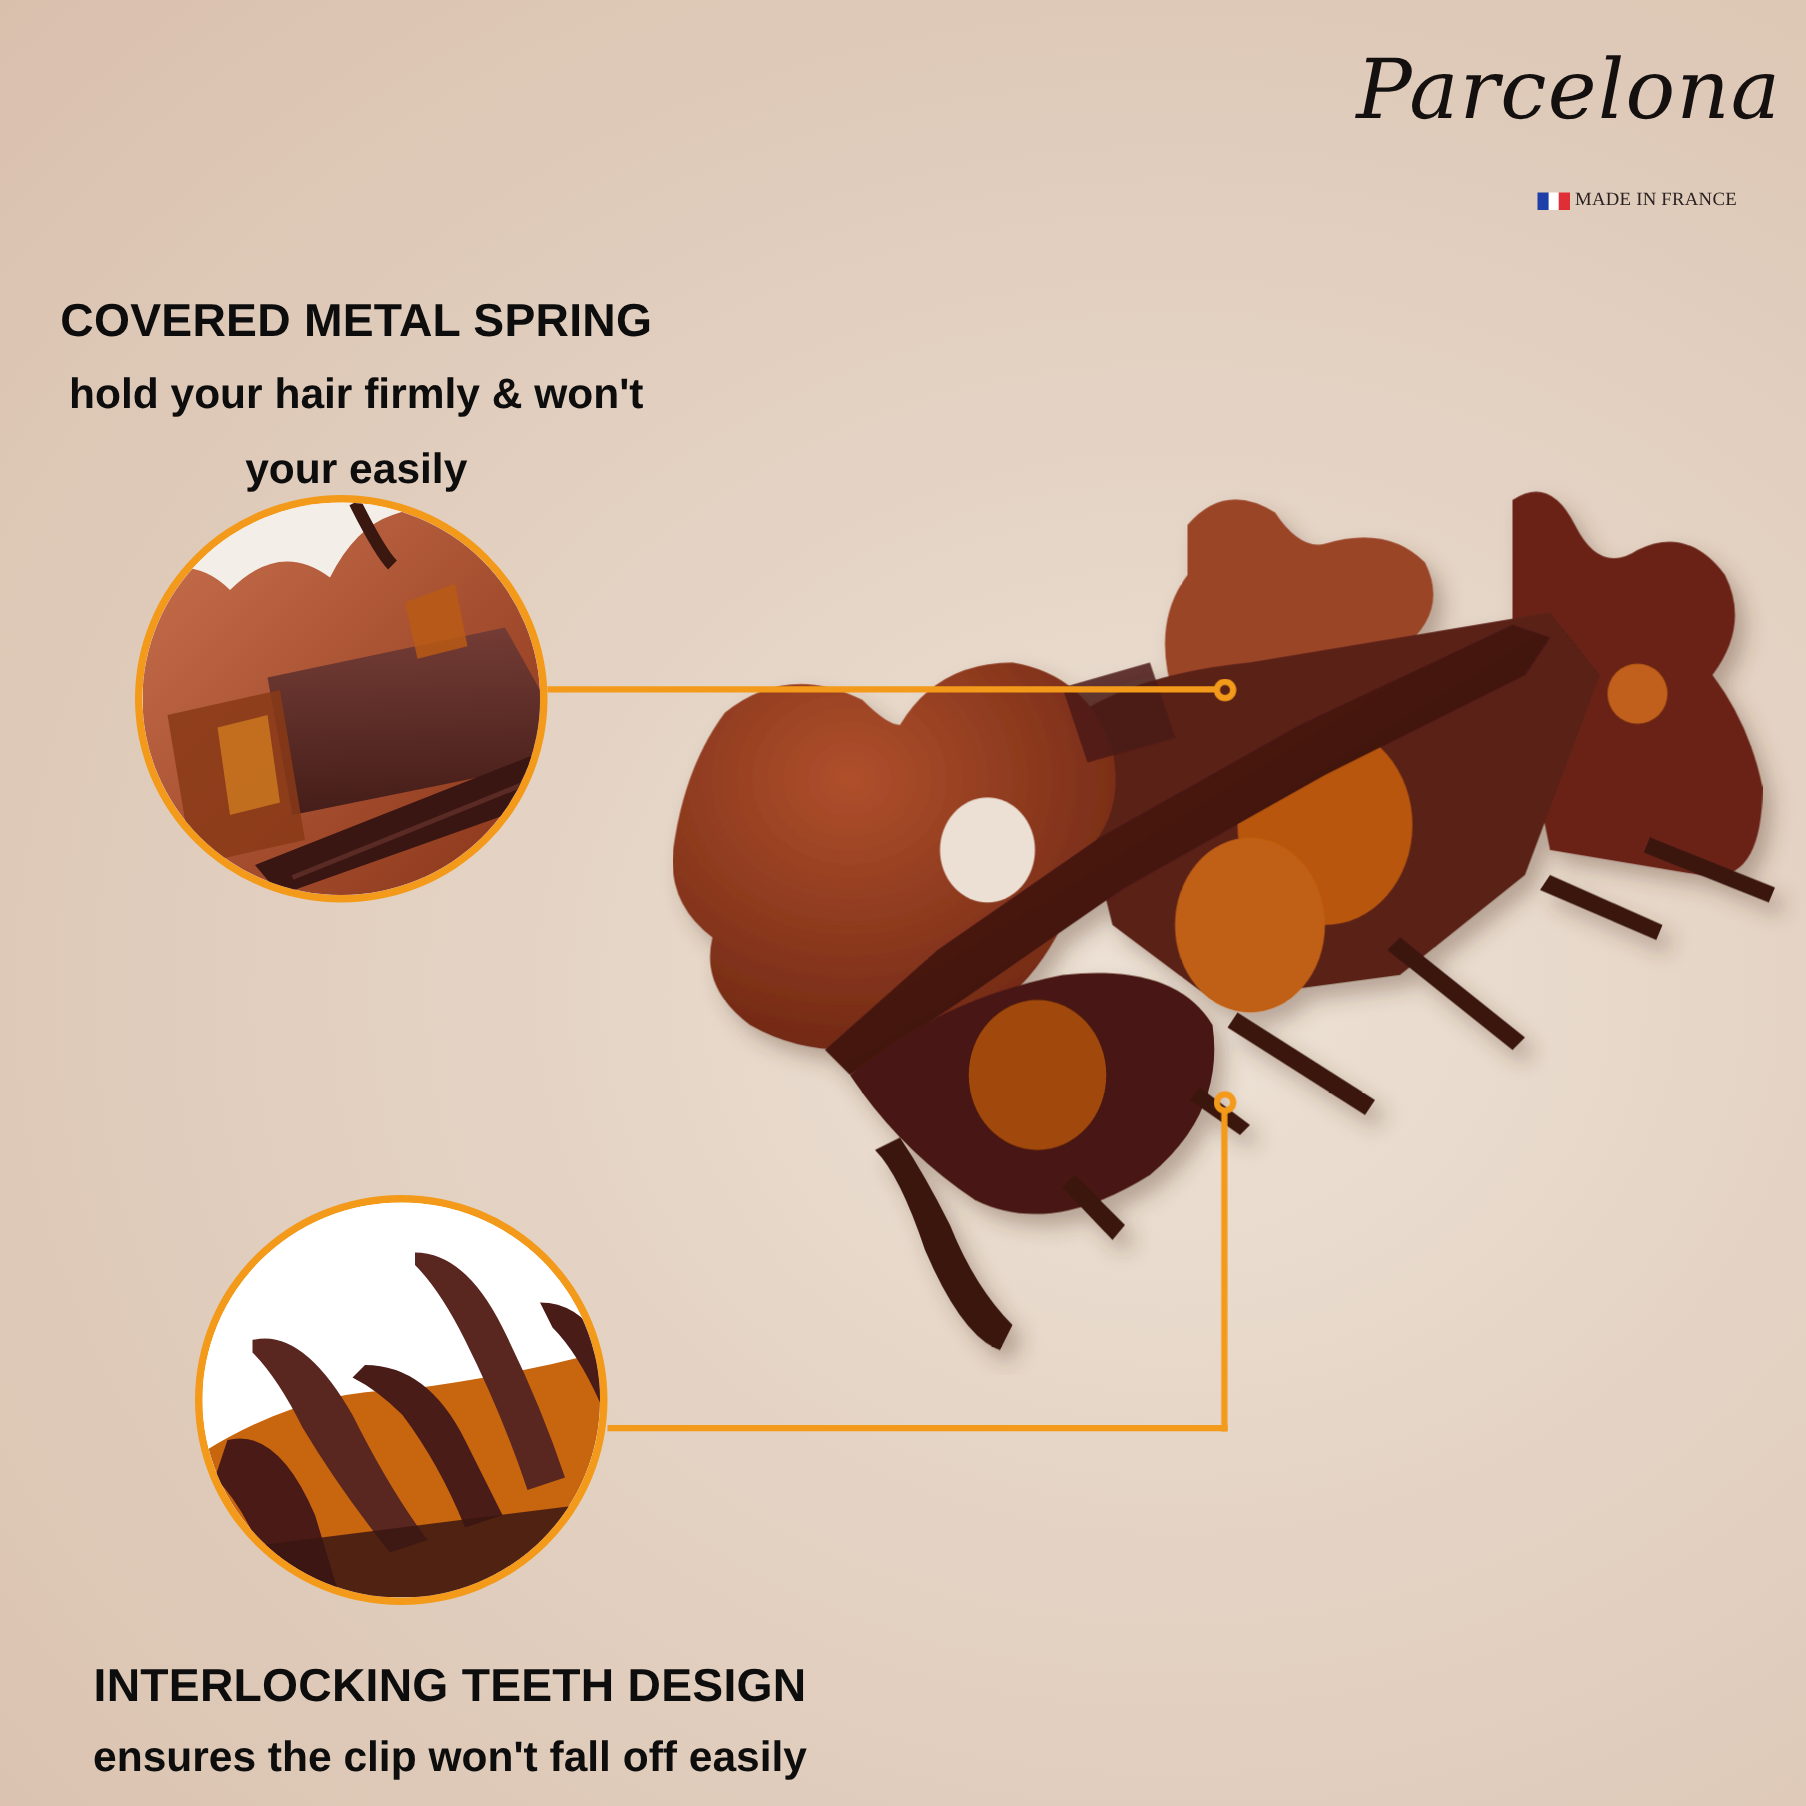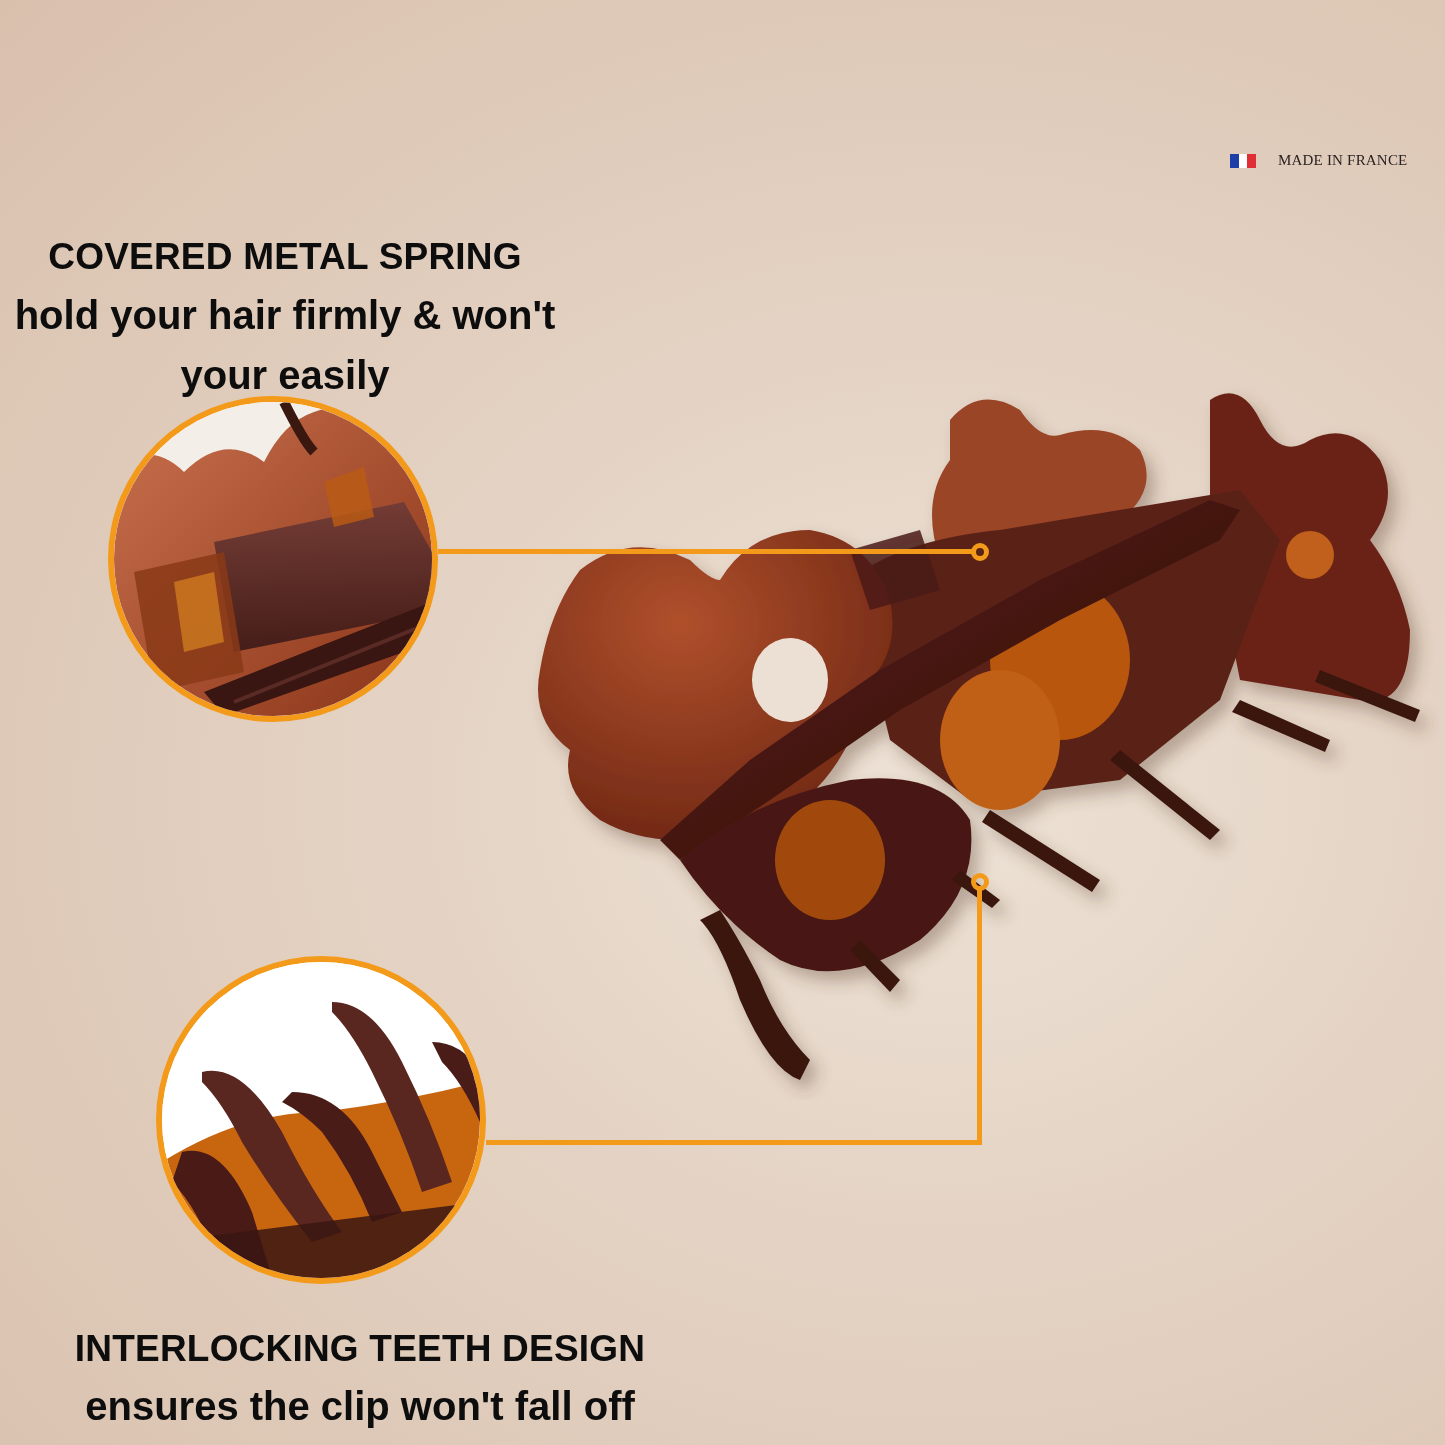--- a/index.html
+++ b/index.html
@@ -10,29 +10,29 @@
   }
   .abs { position:absolute; }
 
   
   .brand { left:1070px; top:22px; width:370px; height:130px; }
   .brand-name {
     position:absolute; left:0; top:0; width:370px; text-align:center;
     font-family:"DejaVu Serif", serif; font-style:italic; font-size:66px;
     color:#151010; letter-spacing:1px; line-height:100px;
   }
-  .brand-sub { position:absolute; left:112px; top:130px; display:flex; align-items:center; gap:22px;padding-left:48px; }
+  .brand-sub { position:absolute; left:112px; top:130px; display:flex; align-items:center; gap:4px;padding-left:48px; }
   .flag { display:flex; width:26px; height:14px; }
   .flag span { flex:1; }
   .brand-tag { font-family:"Liberation Serif", serif; font-size:15px; color:#2a2222; letter-spacing:0.2px; }
 
   
   .feature { text-align:center; color:#0d0d0d; }
   .feature .title { font-weight:bold; font-size:37px; line-height:56px; letter-spacing:0.2px;margin-top:16px; }
-  .feature .desc { font-weight:bold; font-size:40px; line-height:60px; }
+  .feature .desc { font-weight:bold; font-size:34px; line-height:60px; }
   .feat1 { left:10px; top:213px; width:550px; }
   .feat2 { left:30px; top:1305px; width:660px; }
   .feat2 .desc { line-height:58px; }
 
   
   .detail-circle {
     border:6px solid #f39a1a; border-radius:50%; overflow:hidden; box-sizing:border-box;
     background:#fff;
   }
   .circle1 { left:108px; top:396px; width:330px; height:326px; }
@@ -41,20 +41,21 @@
   
   .line { background:#f39a1a; }
   .dot { width:18px; height:18px; border:5px solid #f39a1a; border-radius:50%; box-sizing:border-box; background:transparent; }
 
   .product { left:520px; top:380px; width:920px; height:720px; }
 </style>
 </head>
 <body>
 
 <div class="abs brand">
+  <div class="brand-name">Parcelona</div>
   <div class="brand-sub">
     <div class="flag">
       <span style="background:#1f3fa8"></span>
         <span style="background:#ffffff"></span>
         <span style="background:#e02e36"></span>
     </div>
     <span class="brand-tag">MADE IN FRANCE</span>
   </div>
 </div>
 

